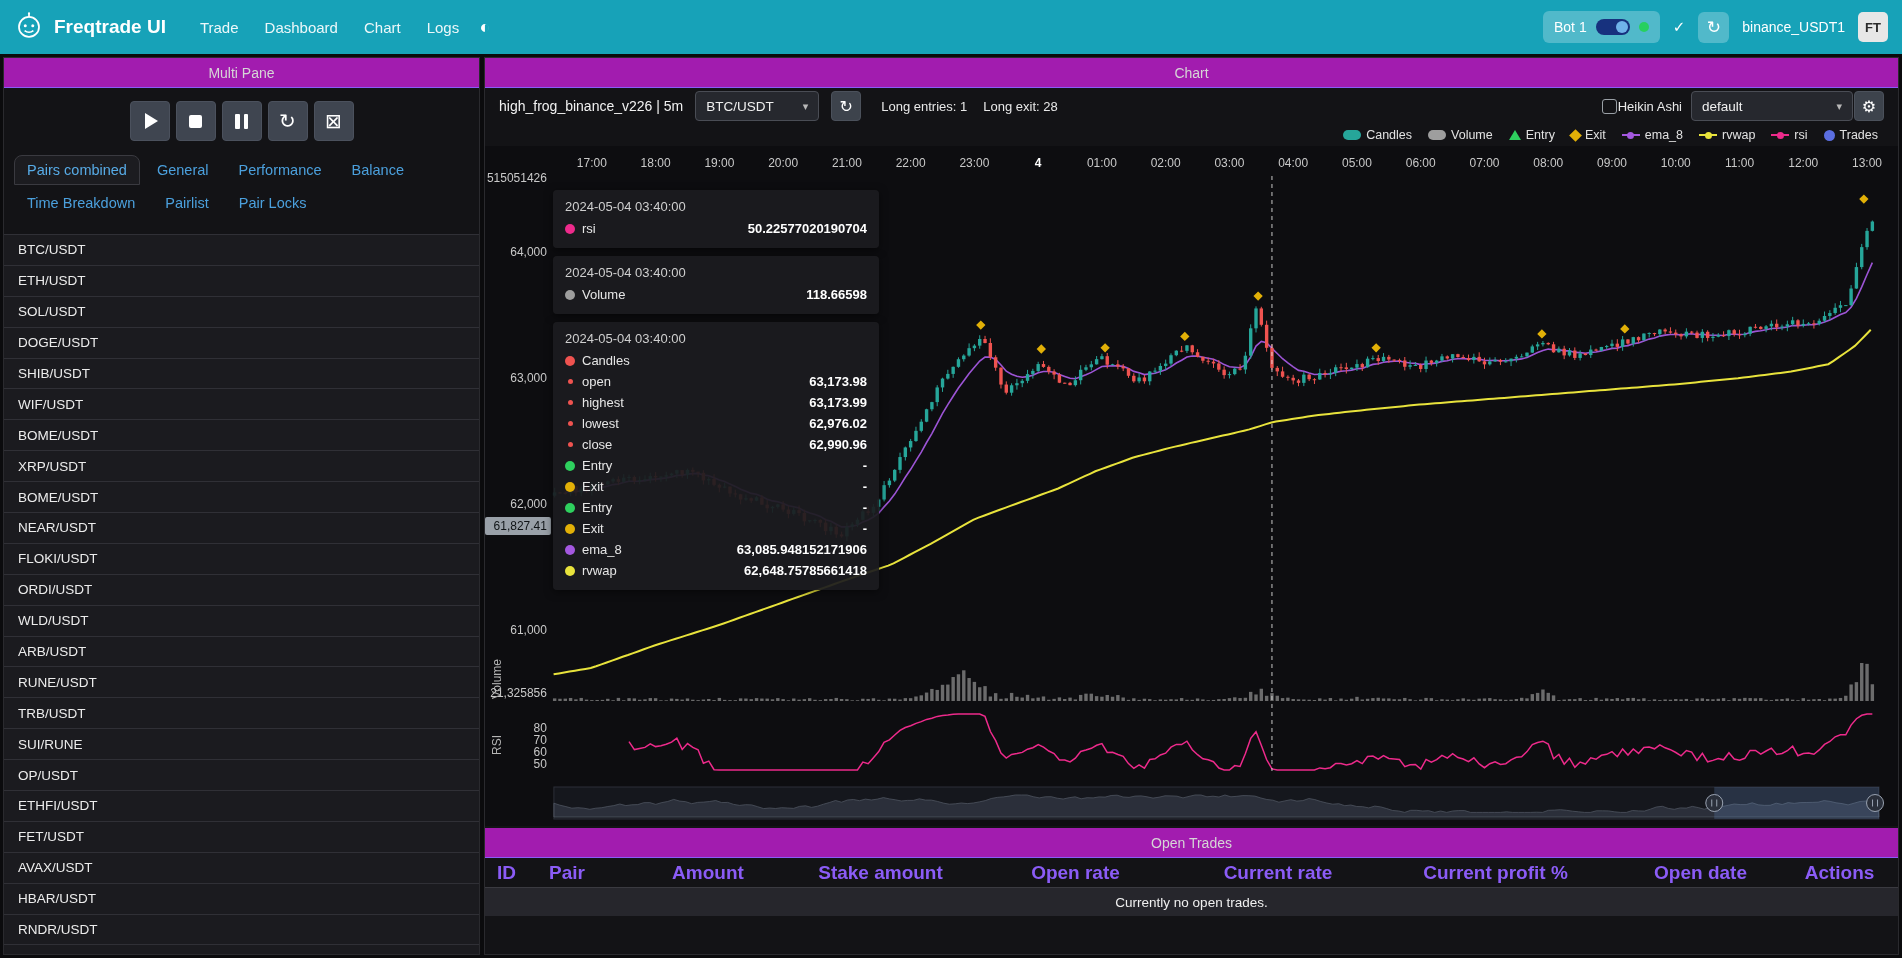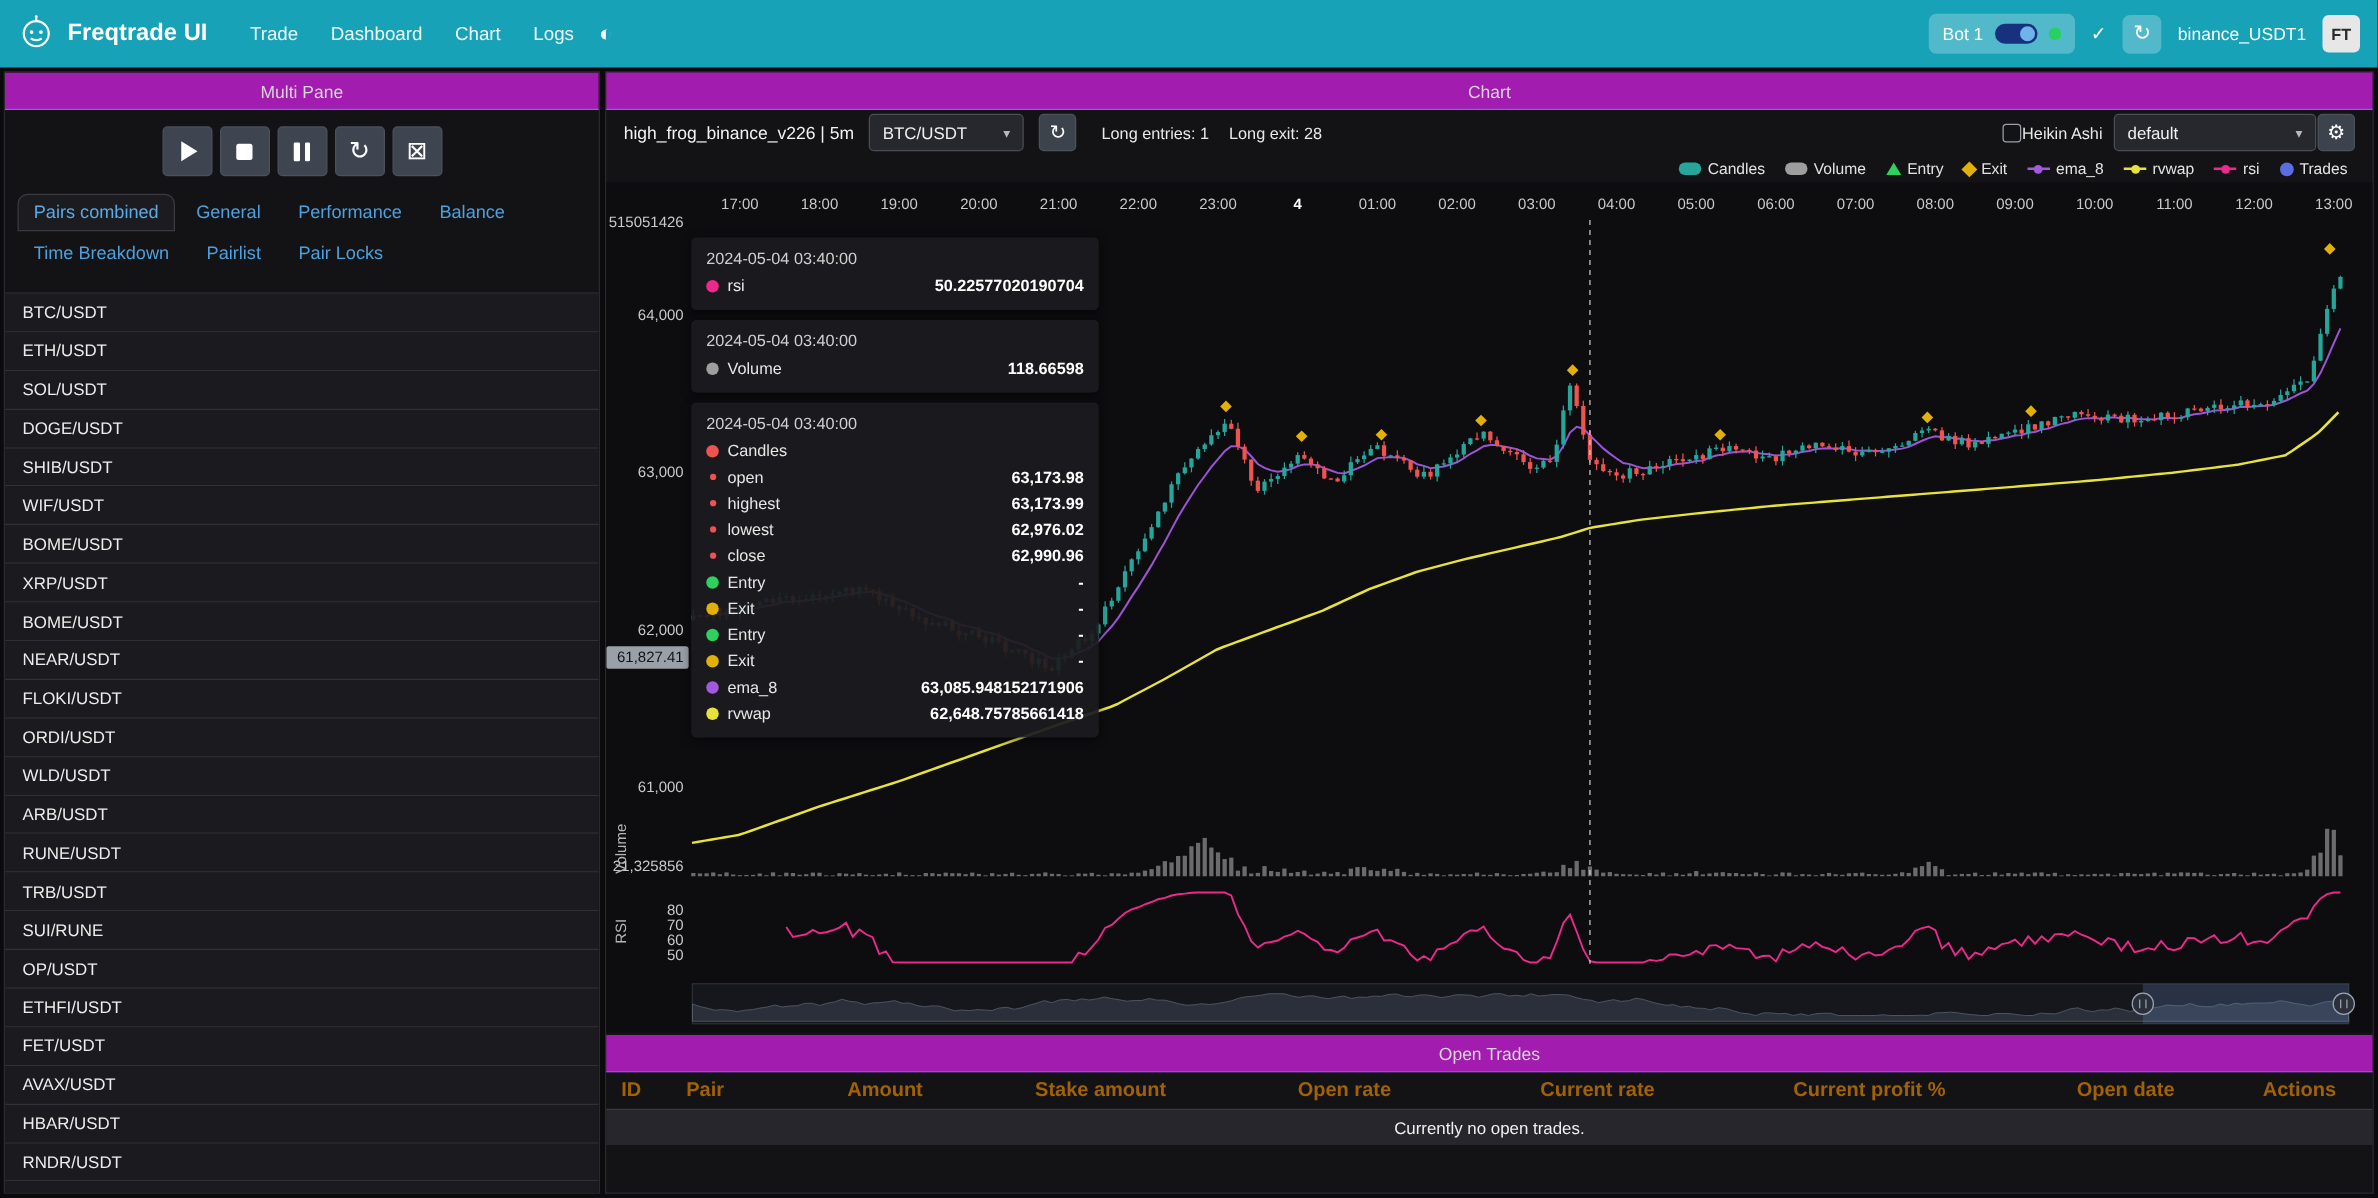--- a/index.html
+++ b/index.html
@@ -66,21 +66,21 @@
 .tooltip{position:absolute;left:68px;top:44px;width:326px;pointer-events:none}
 .tt-box{background:rgba(28,28,31,.93);border-radius:4px;padding:9px 12px;margin-bottom:8px;box-shadow:0 2px 8px rgba(0,0,0,.5)}
 .tt-date{color:#cfcfcf;font-size:13px;margin-bottom:4px}
 .tt-row{display:flex;align-items:center;height:21px;font-size:13px;color:#e6e6e6}
 .tt-dot{width:10px;height:10px;border-radius:50%;margin-right:7px;flex:none}
 .tt-row.sub .tt-dot{width:5px;height:5px;margin:0 9.5px 0 2.5px}
 .tt-val{margin-left:auto;font-weight:bold;color:#fff;white-space:nowrap}
 
 .trades-section{margin-top:2px}
 .trades-columns{display:grid;grid-template-columns:52px 84px 150px 195px 195px 210px 225px 185px 1fr;align-items:center;height:30px;padding:0 12px;border-bottom:1px solid #3a3a40;background:#131316}
-.col-h{color:#a16207;font-weight:bold;font-size:16px;text-align:center;white-space:nowrap}
+.col-h{color:#8b5cf6;font-weight:bold;font-size:19px;text-align:center;white-space:nowrap}
 .col-h:nth-child(1),.col-h:nth-child(2){text-align:left}
 .trades-empty{height:28px;background:#26262c;display:flex;align-items:center;justify-content:center;color:#f0f0f0;font-size:13.5px}
 </style>
 </head>
 <body>
 
 <nav class="navbar">
   <div class="brand-group">
     <span>
       <svg width="30" height="30" viewBox="0 0 24 24" fill="none" stroke="#fff" stroke-width="1.4">

